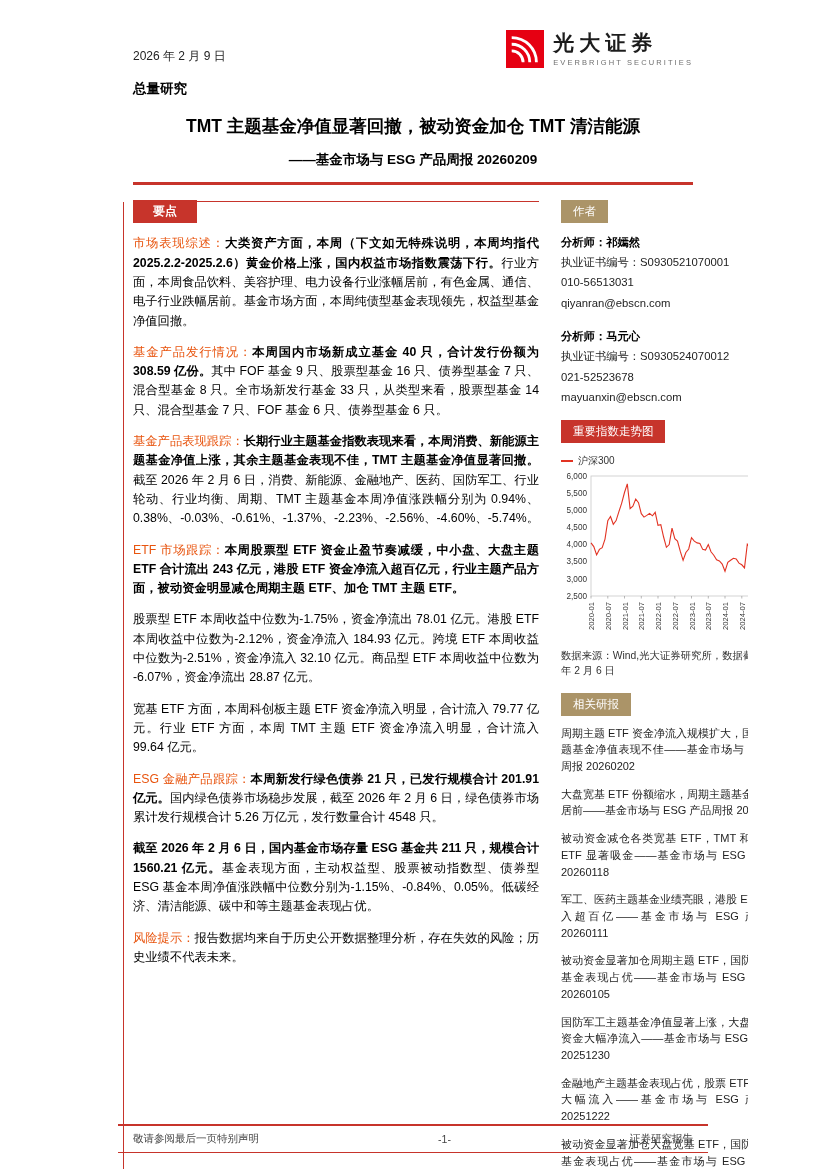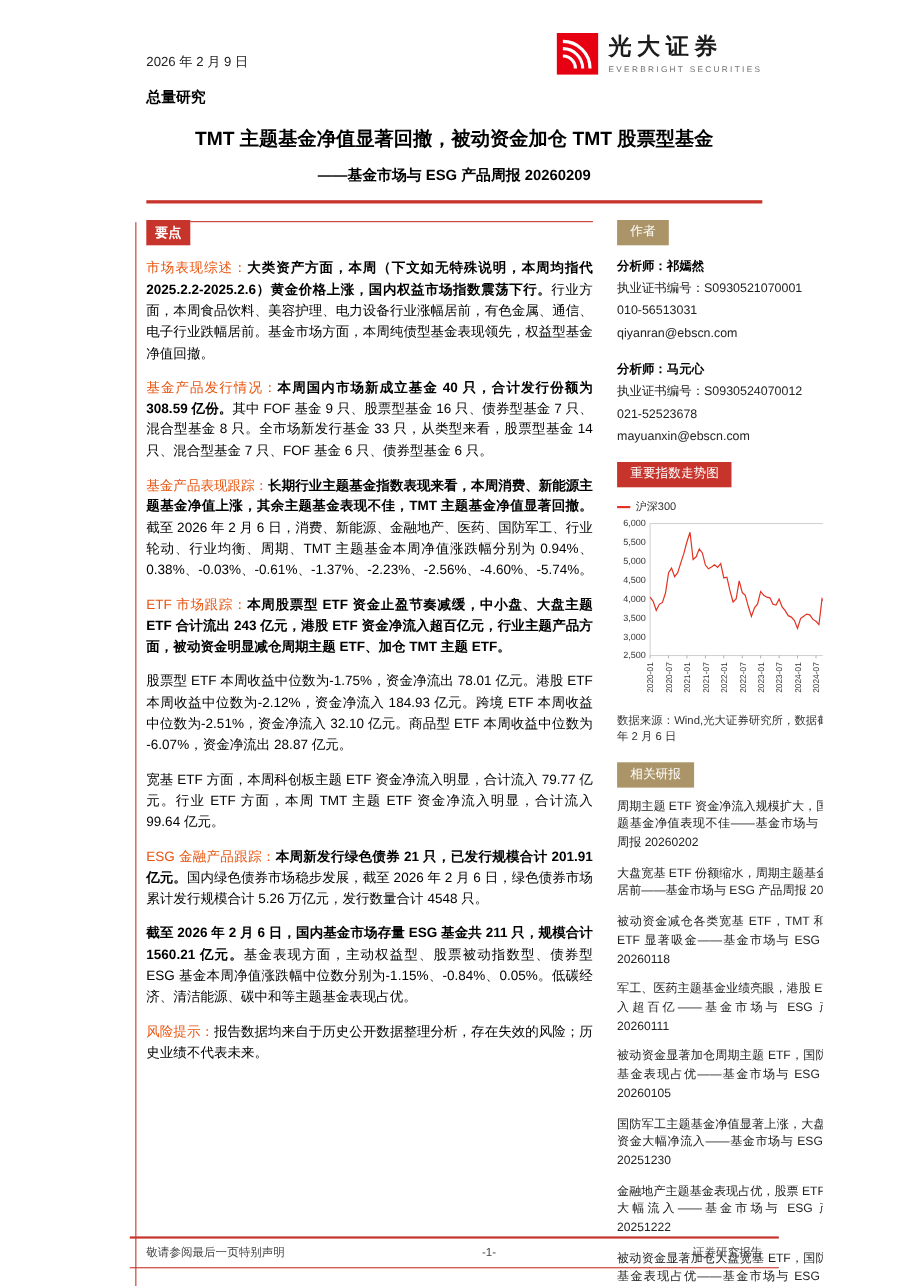--- a/index.html
+++ b/index.html
@@ -26,21 +26,21 @@
   .logo-en{font-size:7.5px;letter-spacing:2.1px;color:#6f6f6f;margin-top:3px;}
   .category{font-size:13.5px;font-weight:bold;margin-top:12px;color:#000;}
   .title{text-align:center;font-size:17.5px;font-weight:bold;margin-top:16px;color:#000;}
   .subtitle{text-align:center;font-size:13.5px;font-weight:bold;margin-top:13px;color:#000;}
   .rule{height:3px;background:var(--hdr-red);margin-top:13px;}
   
   .content{display:flex;gap:22px;margin-top:15px;}
   .left-col{width:458px;position:relative;}
   .left-col::before{content:"";position:absolute;left:-10px;top:2px;bottom:10px;width:1px;background:var(--hdr-red);}
   .kp-headrow{display:flex;margin-bottom:11px;}
-  .kp-tab{background:var(--hdr-red);color:#fff;font-size:12px;font-weight:bold;padding:3px 8px;line-height:1.45;}
+  .kp-tab{background:var(--hdr-red);color:#fff;font-size:12px;font-weight:bold;padding:3px 20px;line-height:1.45;}
   .kp-line{flex:1;border-top:1.5px solid var(--hdr-red);margin-top:1px;}
   .kp{font-size:12.3px;line-height:1.57;text-align:justify;margin:0 0 12px 0;color:#000;}
   .kp-label{color:var(--label-orange);font-weight:normal;}
   .kp-bold{font-weight:bold;}
   
   .right-col{width:236px;}
   .sb-tab{display:inline-block;color:#fff;font-weight:normal;font-size:11.5px;padding:3px 12px;margin-bottom:9px;line-height:1.45;}
   .sb-tab.tan{background:var(--hdr-tan);}
   .sb-tab.red{background:var(--hdr-red);}
   .author-block{margin-bottom:13px;line-height:1.8;font-size:11.3px;color:#222;}
@@ -74,21 +74,21 @@
         </svg>
       </span>
       <span class="logo-text">
         <span class="logo-cn">光大证券</span>
         <span class="logo-en">EVERBRIGHT SECURITIES</span>
       </span>
     </div>
   </div>
 
   <div class="category">总量研究</div>
-  <div class="title">TMT 主题基金净值显著回撤，被动资金加仓 TMT 股票型基金</div>
+  <div class="title">TMT 主题基金净值显著回撤，被动资金加仓 TMT 清洁能源</div>
   <div class="subtitle">——基金市场与 ESG 产品周报 20260209</div>
   <div class="rule"></div>
 
   <div class="content">
 
     <div class="left-col">
       <div class="kp-headrow">
         <div class="kp-tab">要点</div>
         <div class="kp-line"></div>
       </div>

